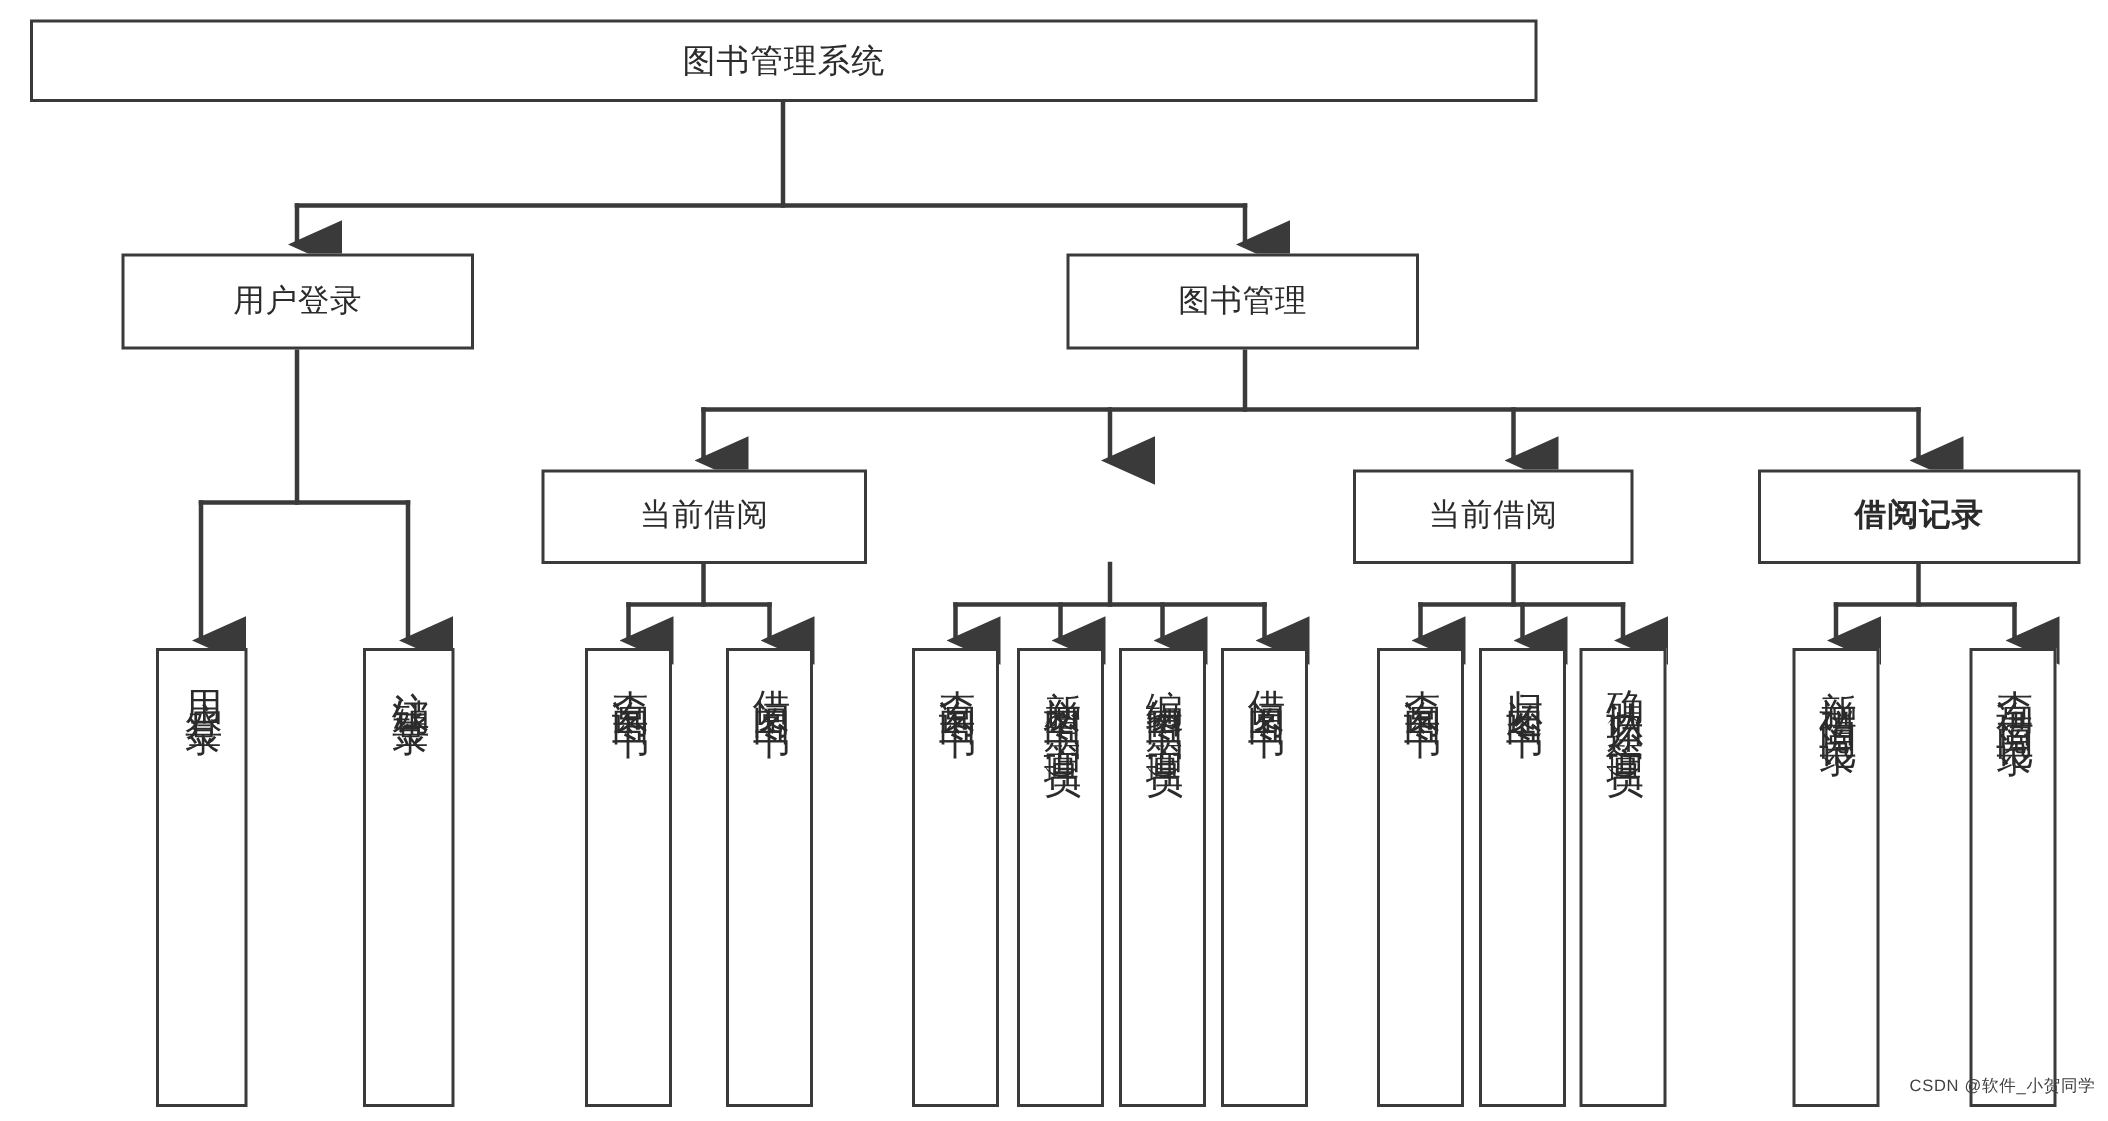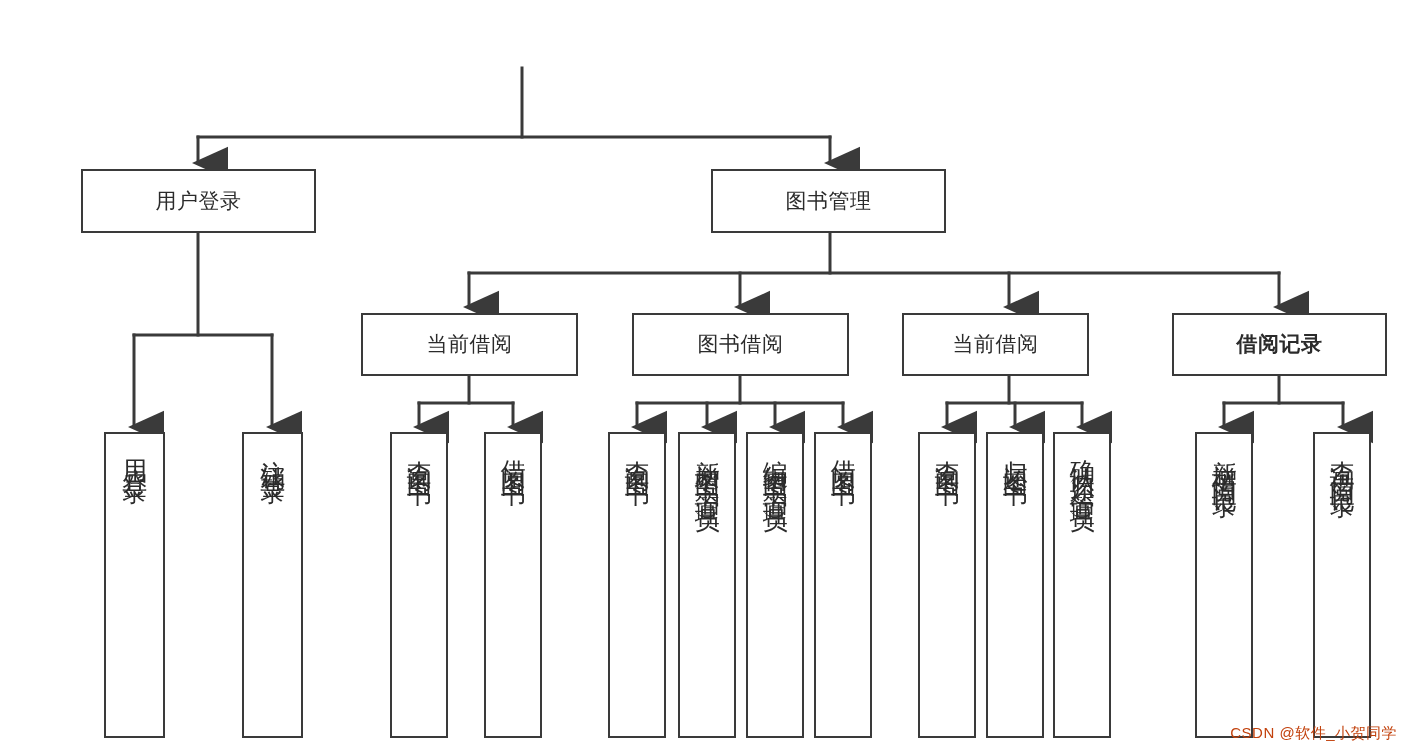--- a/index.html
+++ b/index.html
@@ -59,23 +59,23 @@
     position:absolute;
     left:0; top:0;
     width:1405px;
     height:747px;
     pointer-events:none;
   }
   
   #watermark{
     position:absolute;
     right:8px;
-    bottom:4px;
-    font-size:15px;
-    color:#c2410c;
+    bottom:16px;
+    font-size:11px;
+    color:#404040;
     letter-spacing:0.5px;
     white-space:nowrap;
     user-select:none;
   }
 </style>
 </head>
 <body>
 
 <div id="canvas">
 
@@ -122,34 +122,34 @@
       <path d="M 1015 403 L 1015 427" marker-end="url(#arrow)"></path>
       <path d="M 1082 403 L 1082 427" marker-end="url(#arrow)"></path>
 
       <path d="M 1279 376 L 1279 403"></path>
       <path d="M 1224 403 L 1343 403"></path>
       <path d="M 1224 403 L 1224 427" marker-end="url(#arrow)"></path>
       <path d="M 1343 403 L 1343 427" marker-end="url(#arrow)"></path>
     </g>
   </svg>
 
+  <div class="node h root" style="left:20px;top:13px;width:1005px;height:55px;">
+    <span class="lbl">图书管理系统</span>
+  </div>
 
   <div class="node h" style="left:81px;top:169px;width:235px;height:64px;">
     <span class="lbl">用户登录</span>
   </div>
   <div class="node h" style="left:711px;top:169px;width:235px;height:64px;">
     <span class="lbl">图书管理</span>
   </div>
 
   <div class="node h" style="left:361px;top:313px;width:217px;height:63px;">
     <span class="lbl">当前借阅</span>
   </div>
-  <div class="node h" style="left:632px;top:313px;width:217px;height:63px;">
-    <span class="lbl">图书借阅</span>
-  </div>
   <div class="node h" style="left:902px;top:313px;width:187px;height:63px;">
     <span class="lbl">当前借阅</span>
   </div>
   <div class="node h" style="left:1172px;top:313px;width:215px;height:63px;font-weight:bold;">
     <span class="lbl">借阅记录</span>
   </div>
 
   <div class="node v" style="left:104px;top:432px;width:61px;height:306px;">
     <span class="lbl">用户登录</span>
   </div>

